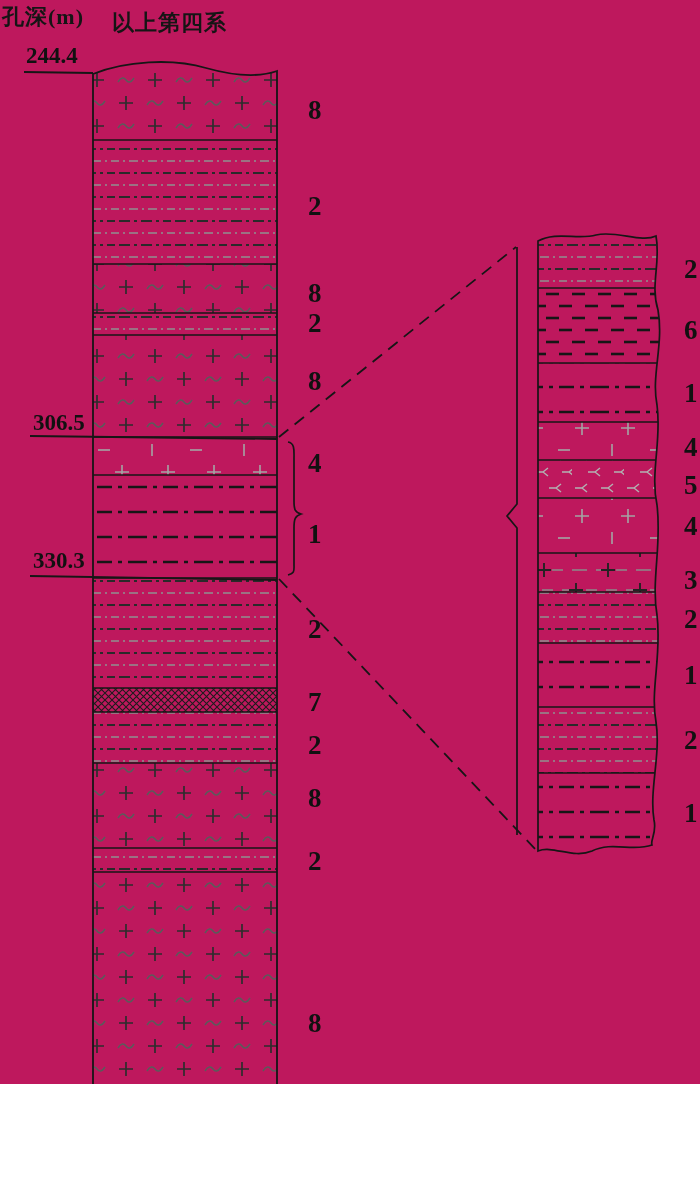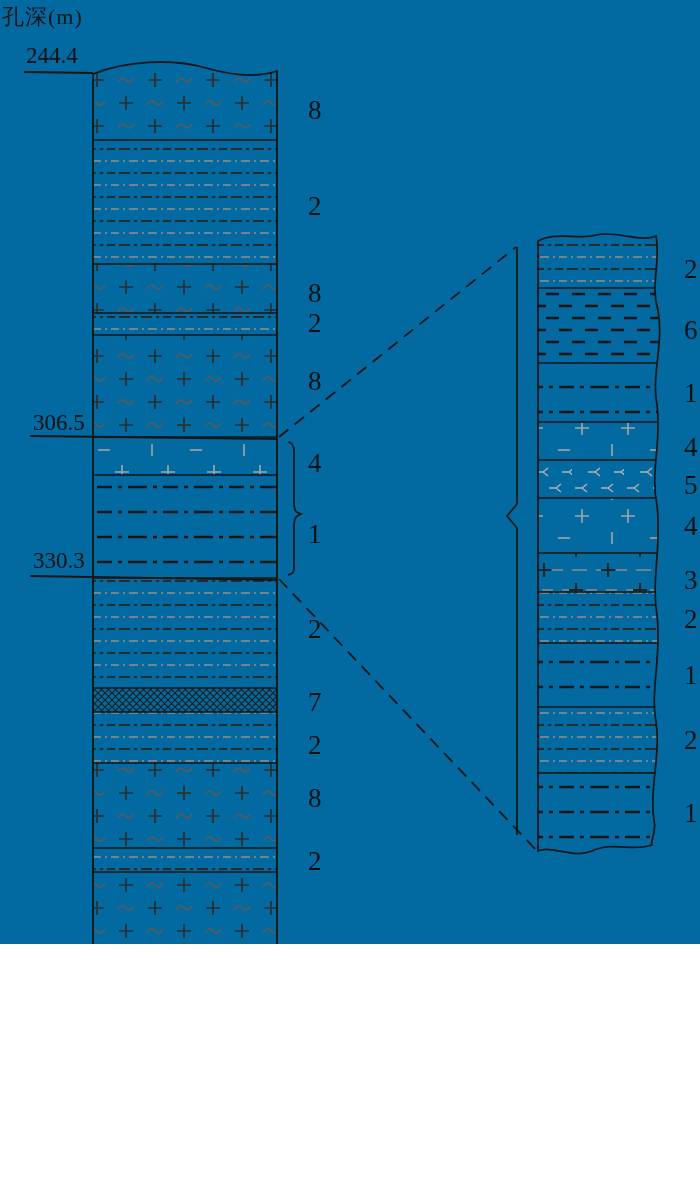--- a/index.html
+++ b/index.html
@@ -1,30 +1,31 @@
 <!DOCTYPE html>
 <html><head>
 <meta charset="utf-8">
 <style>
   html,body{margin:0;padding:0;background:#ffffff;}
   .stage{
-    position:relative;width:700px;height:944px;background:#0369a1;
-    font-family:"Liberation Serif","DejaVu Serif",serif;color:#111;overflow:hidden;
+    position:relative;width:700px;height:1084px;background:#be185d;
+    font-family:"Liberation Serif","DejaVu Serif",serif;color:#111;overflow:hidden;font-weight:bold;
   }
   .hdr{position:absolute;font-size:22px;letter-spacing:1px;color:#151515;white-space:nowrap;}
   #hdr-depth{left:2px;top:2px;}
   #hdr-quat{left:112px;top:8px;}
   svg{position:absolute;left:0;top:0;}
   text{font-family:"Liberation Serif","DejaVu Serif",serif;fill:#111;}
 </style>
 </head>
 <body>
 
 <div class="stage">
   <div class="hdr" id="hdr-depth">孔深(m)</div>
+  <div class="hdr" id="hdr-quat">以上第四系</div>
 
   <svg id="diagram" width="700" height="1180" viewBox="0 0 700 1180">
     <defs>
 
       <pattern id="pat-plustilde" width="58" height="46" patternUnits="userSpaceOnUse">
         <g stroke="#2c2c2c" stroke-width="1.7" fill="none">
           <path d="M10,4 V18 M3,11 H17"></path>
           <path d="M39,27 V41 M32,34 H46"></path>
         </g>
         <g stroke="#5a5a5a" stroke-width="1.5" fill="none">

